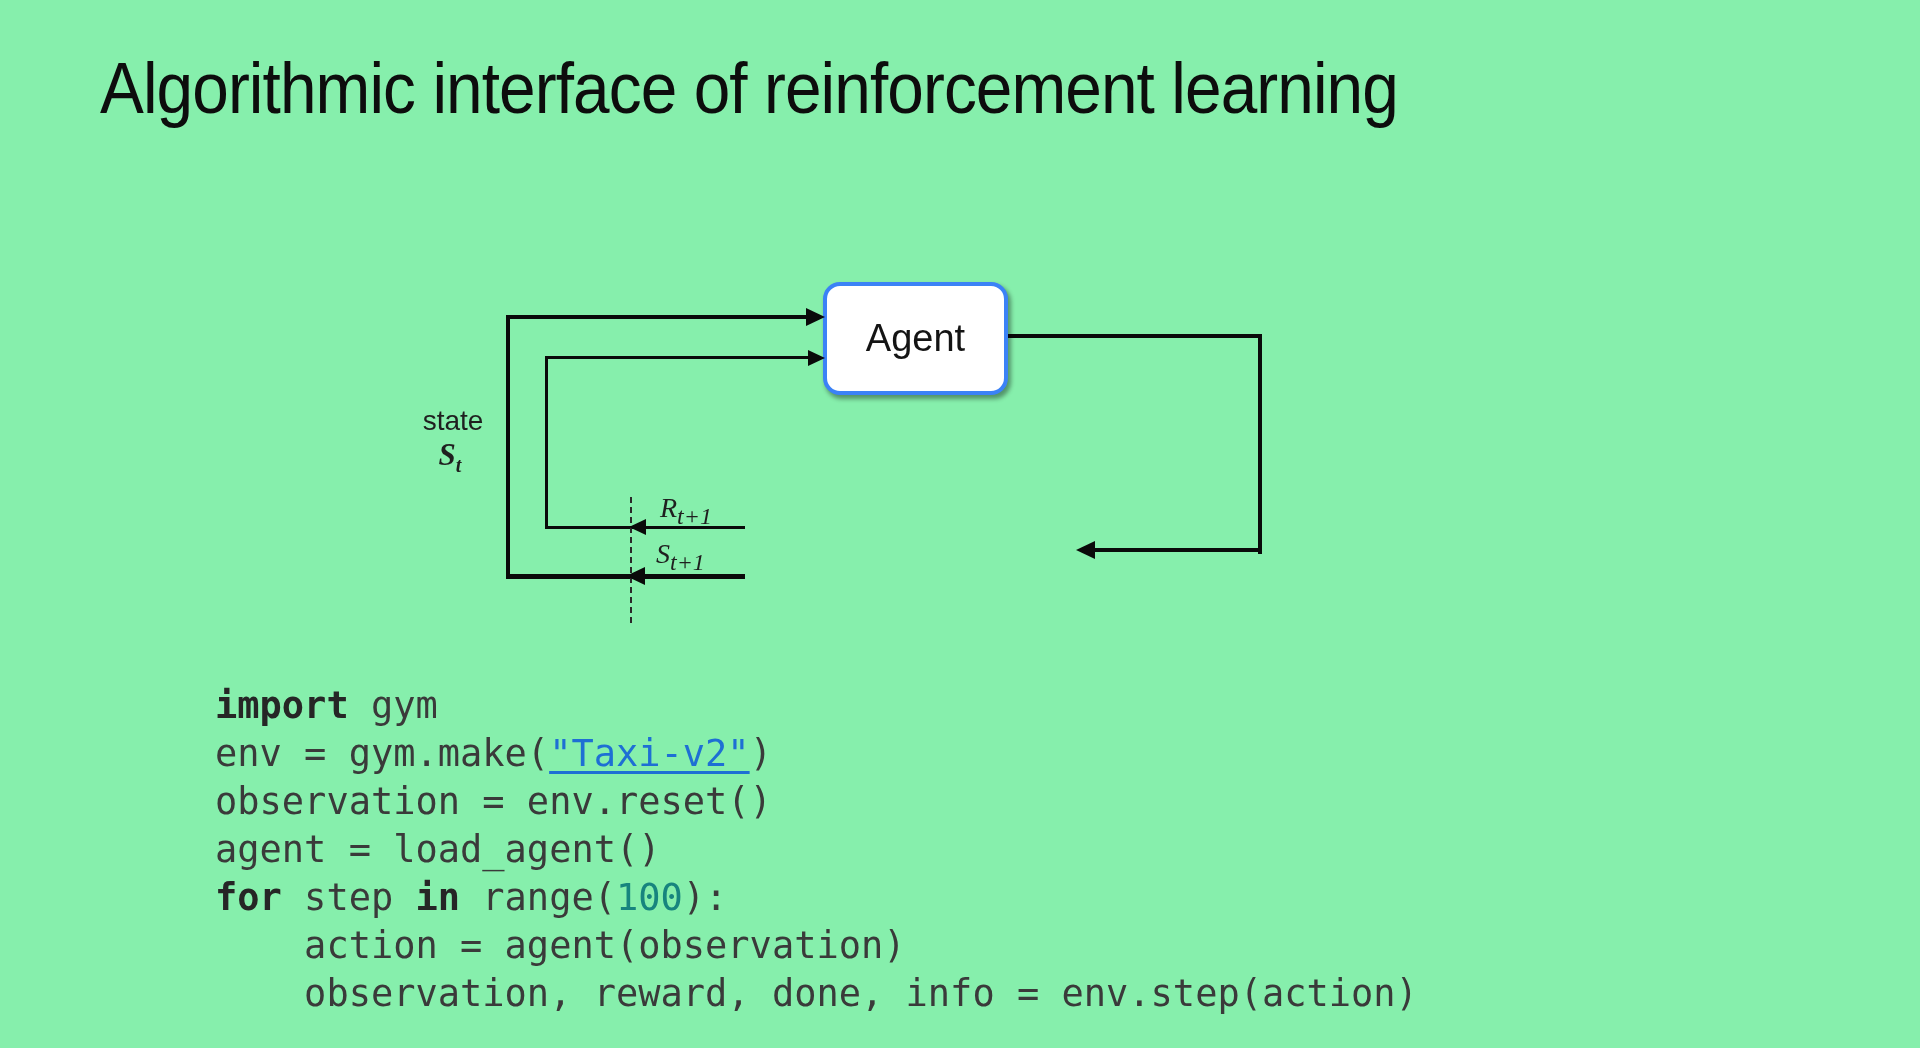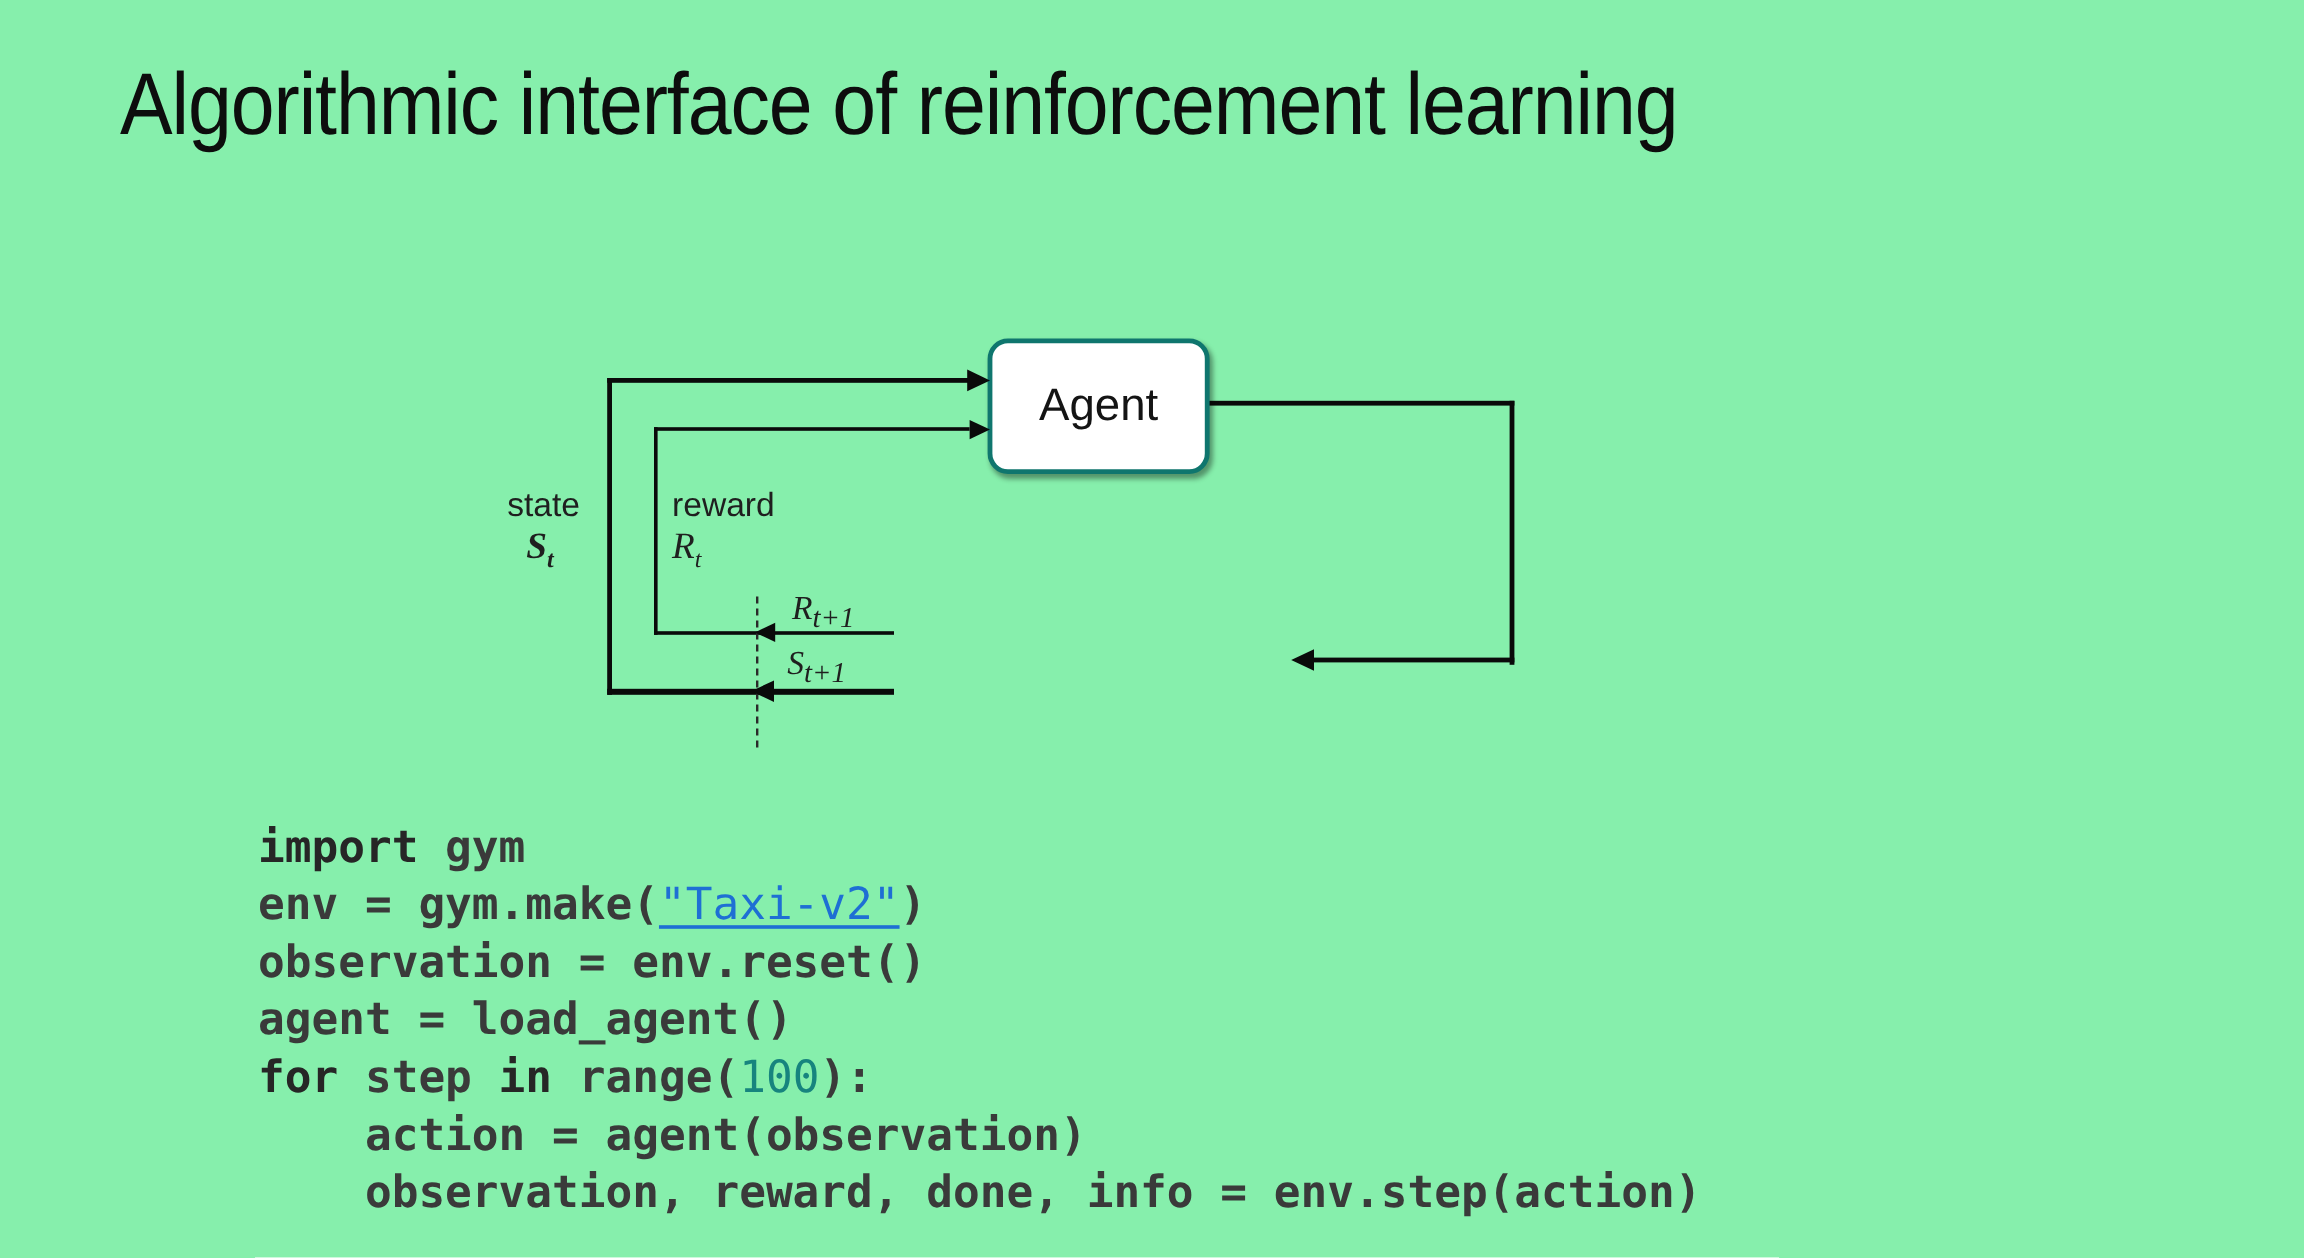--- a/index.html
+++ b/index.html
@@ -19,21 +19,21 @@
     position:absolute;left:100px;top:46px;
     font-size:73px;font-weight:300;color:var(--ink);
     letter-spacing:-1px;white-space:nowrap;
     transform:scaleX(0.90);transform-origin:left top;
   }
   
   .diagram{position:absolute;left:0;top:0;width:1920px;height:1048px;}
   .dline{position:absolute;background:var(--line);}
   .dashed{position:absolute;width:0;border-left:2px dashed #2a2a2a;background:none;}
   .box{
-    position:absolute;background:#fff;border:4px solid #0f766e;border-radius:17px;
+    position:absolute;background:#fff;border:4px solid #3b82f6;border-radius:17px;
     display:flex;align-items:center;justify-content:center;
     font-size:38px;color:#141414;box-shadow:2.5px 3.5px 4px rgba(0,0,0,0.38);
     z-index:3;
   }
   .arrow{position:absolute;width:0;height:0;z-index:4;}
   .arrow.right{border-top:9px solid transparent;border-bottom:9px solid transparent;border-left:19px solid var(--line);}
   .arrow.left{border-top:9px solid transparent;border-bottom:9px solid transparent;border-right:19px solid var(--line);}
   .arrow.small.right{border-top:8px solid transparent;border-bottom:8px solid transparent;border-left:17px solid var(--line);}
   .arrow.small.left{border-top:8px solid transparent;border-bottom:8px solid transparent;border-right:17px solid var(--line);}
   .edge-label{position:absolute;color:#1f1f1f;font-size:28px;line-height:1.15;z-index:5;}
@@ -46,21 +46,21 @@
   
   .code{
     position:absolute;left:215px;top:682px;
     font-family:"DejaVu Sans Mono","Liberation Mono",monospace;
     font-size:37px;line-height:48px;color:var(--code-text);
     white-space:pre;z-index:2;
   }
   .tok-kw{font-weight:bold;color:var(--keyword);text-align:right;}
   .tok-num{color:var(--number);}
   .tok-link{color:var(--link);text-decoration:underline;text-underline-offset:5px;text-decoration-thickness:2.5px;cursor:pointer;}
-  .tok-plain{color:var(--code-text);font-weight:bold;}
+  .tok-plain{color:var(--code-text);}
 </style>
 </head>
 <body>
 
 <div class="slide">
 
   <div class="title">Algorithmic interface of reinforcement learning</div>
 
   <div class="diagram">
 
@@ -87,24 +87,20 @@
 
     <div class="box" style="left:823px;top:282px;width:177px;height:105px;">
       <span>Agent</span>
     </div>
 
     <div class="edge-label align-r" style="left:408px;top:405px;width:90px;">
       <span class="word">state</span>
       <span class="sym" style="padding-right:6px;font-weight:bold;"><i>S</i><sub>t</sub></span>
     </div>
 
-    <div class="edge-label" style="left:560px;top:405px;width:120px;">
-      <span class="word">reward</span>
-      <span class="sym"><i>R</i><sub>t</sub></span>
-    </div>
 
 
     <div class="mid-sym" style="left:660px;top:492px;">
       <i>R</i><sub>t+1</sub>
     </div>
     <div class="mid-sym" style="left:656px;top:538px;">
       <i>S</i><sub>t+1</sub>
     </div>
 
   </div>

